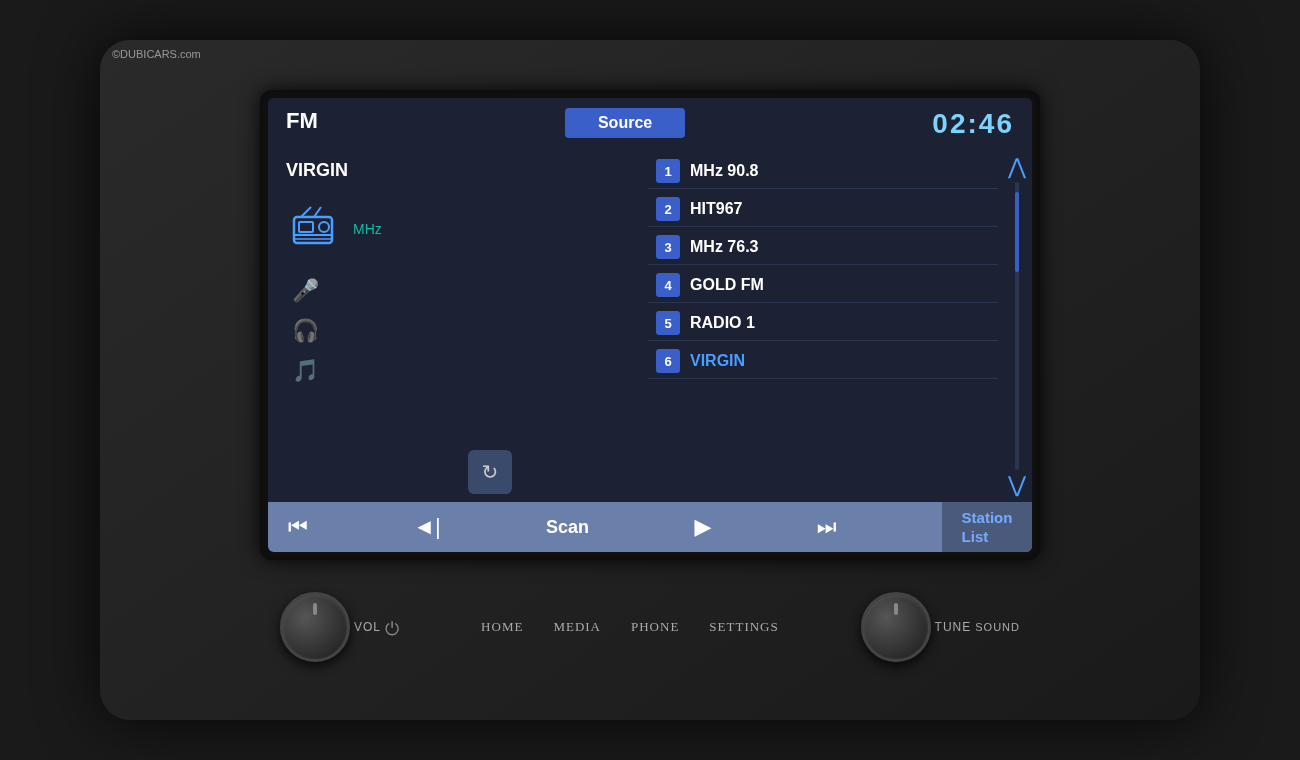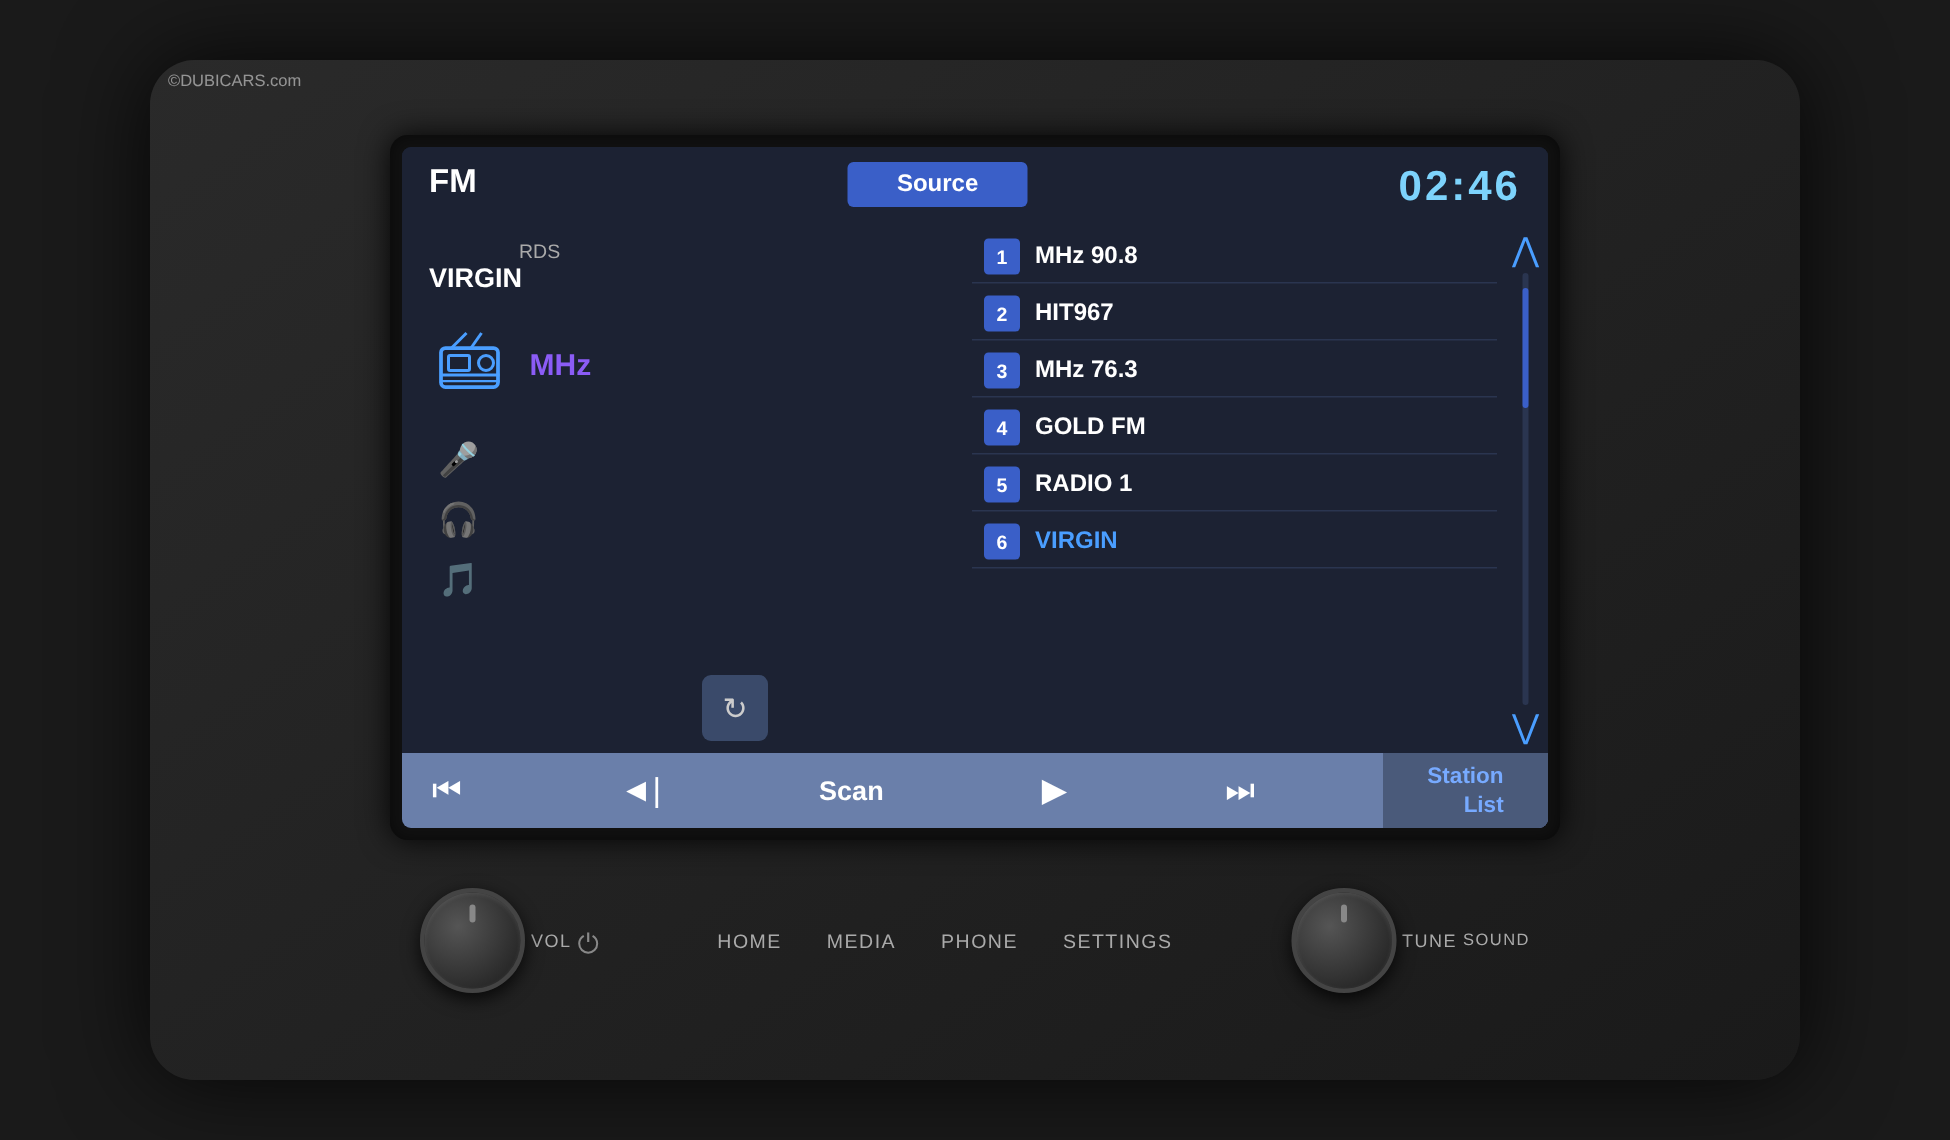--- a/index.html
+++ b/index.html
@@ -127,23 +127,22 @@
       line-height: 1;
     }
 
     .freq-display {
       display: flex;
       align-items: baseline;
       gap: 4px;
     }
 
     .freq-mhz {
-      color: #8b5cf6;
-      font-size: 20px;
-      font-weight: bold;
+      color: #14b8a6;
+      font-size: 14px;
     }
 
     .freq-number {
       color: #fff;
       font-size: 42px;
       font-weight: bold;
     }
 
     .left-icons {
       display: flex;
@@ -288,26 +287,26 @@
       font-size: 18px;
       font-weight: bold;
       cursor: pointer;
     }
 
     .station-list-btn {
       position: absolute;
       right: 0;
       top: 0;
       bottom: 0;
-      width: 110px;
+      width: 90px;
       background: #4a5a7a;
       display: flex;
       align-items: center;
       justify-content: center;
-      text-align: right;
+      text-align: left;
       color: #7af;
       font-size: 15px;
       font-weight: bold;
       cursor: pointer;
       line-height: 1.3;
     }
 
     
     .hardware-row {
       display: flex;
@@ -363,20 +362,21 @@
       display: flex;
       gap: 30px;
     }
 
     .nav-btn {
       color: #aaa;
       font-size: 13px;
       letter-spacing: 1px;
       cursor: pointer;
       text-align: center;
+      font-family: Liberation Serif, serif;
     }
 
     .sound-label {
       color: #aaa;
       font-size: 11px;
       letter-spacing: 1px;
       text-align: center;
     }
 
     
@@ -400,21 +400,20 @@
       <div class="top-bar">
         <span class="fm-label">FM</span>
         <div class="source-btn">Source</div>
         <span class="time-display">02:46</span>
       </div>
 
       <div class="main-content">
 
         <div class="left-panel">
           <div class="station-info">
-            <div class="rds-label">RDS</div>
             <div class="station-name">VIRGIN</div>
           </div>
 
           <div class="freq-row">
             <div class="radio-icon">
               
               <svg width="55" height="55" viewBox="0 0 55 55" fill="none">
                 <rect x="8" y="20" width="38" height="26" rx="3" stroke="#4a9eff" stroke-width="2.5" fill="none"></rect>
                 <rect x="13" y="25" width="14" height="10" rx="1" stroke="#4a9eff" stroke-width="2" fill="none"></rect>
                 <circle cx="38" cy="30" r="5" stroke="#4a9eff" stroke-width="2" fill="none"></circle>

